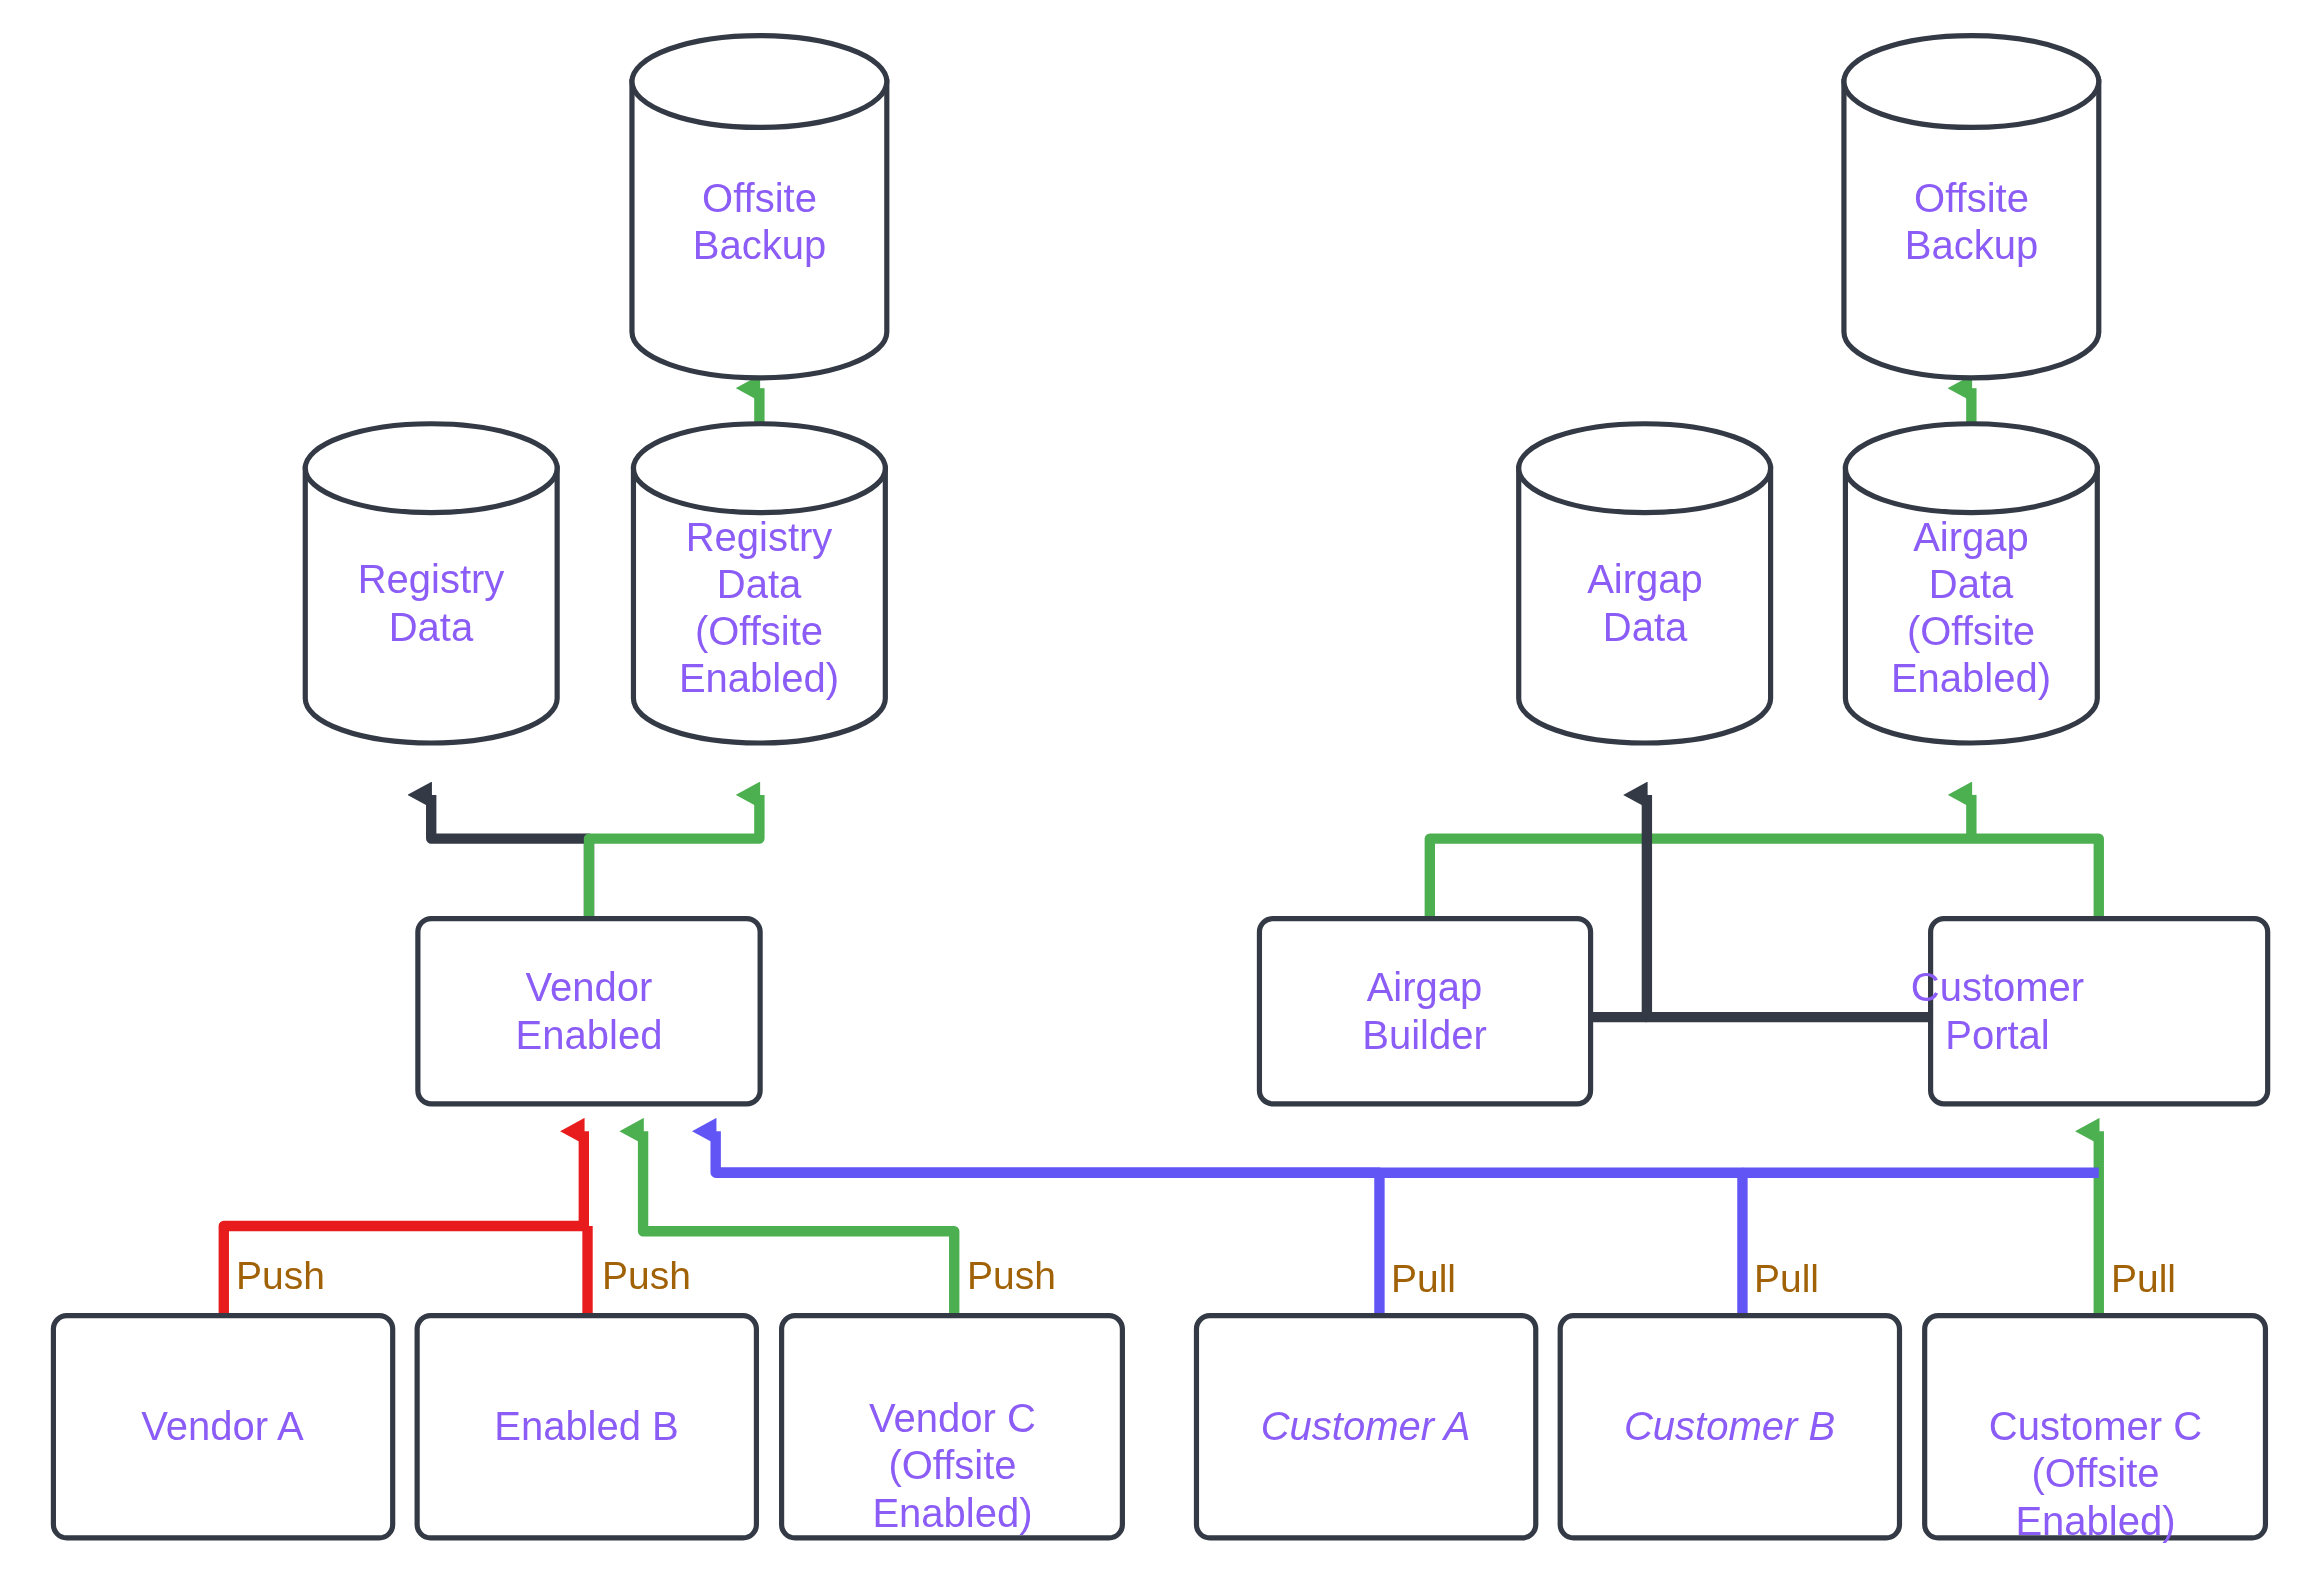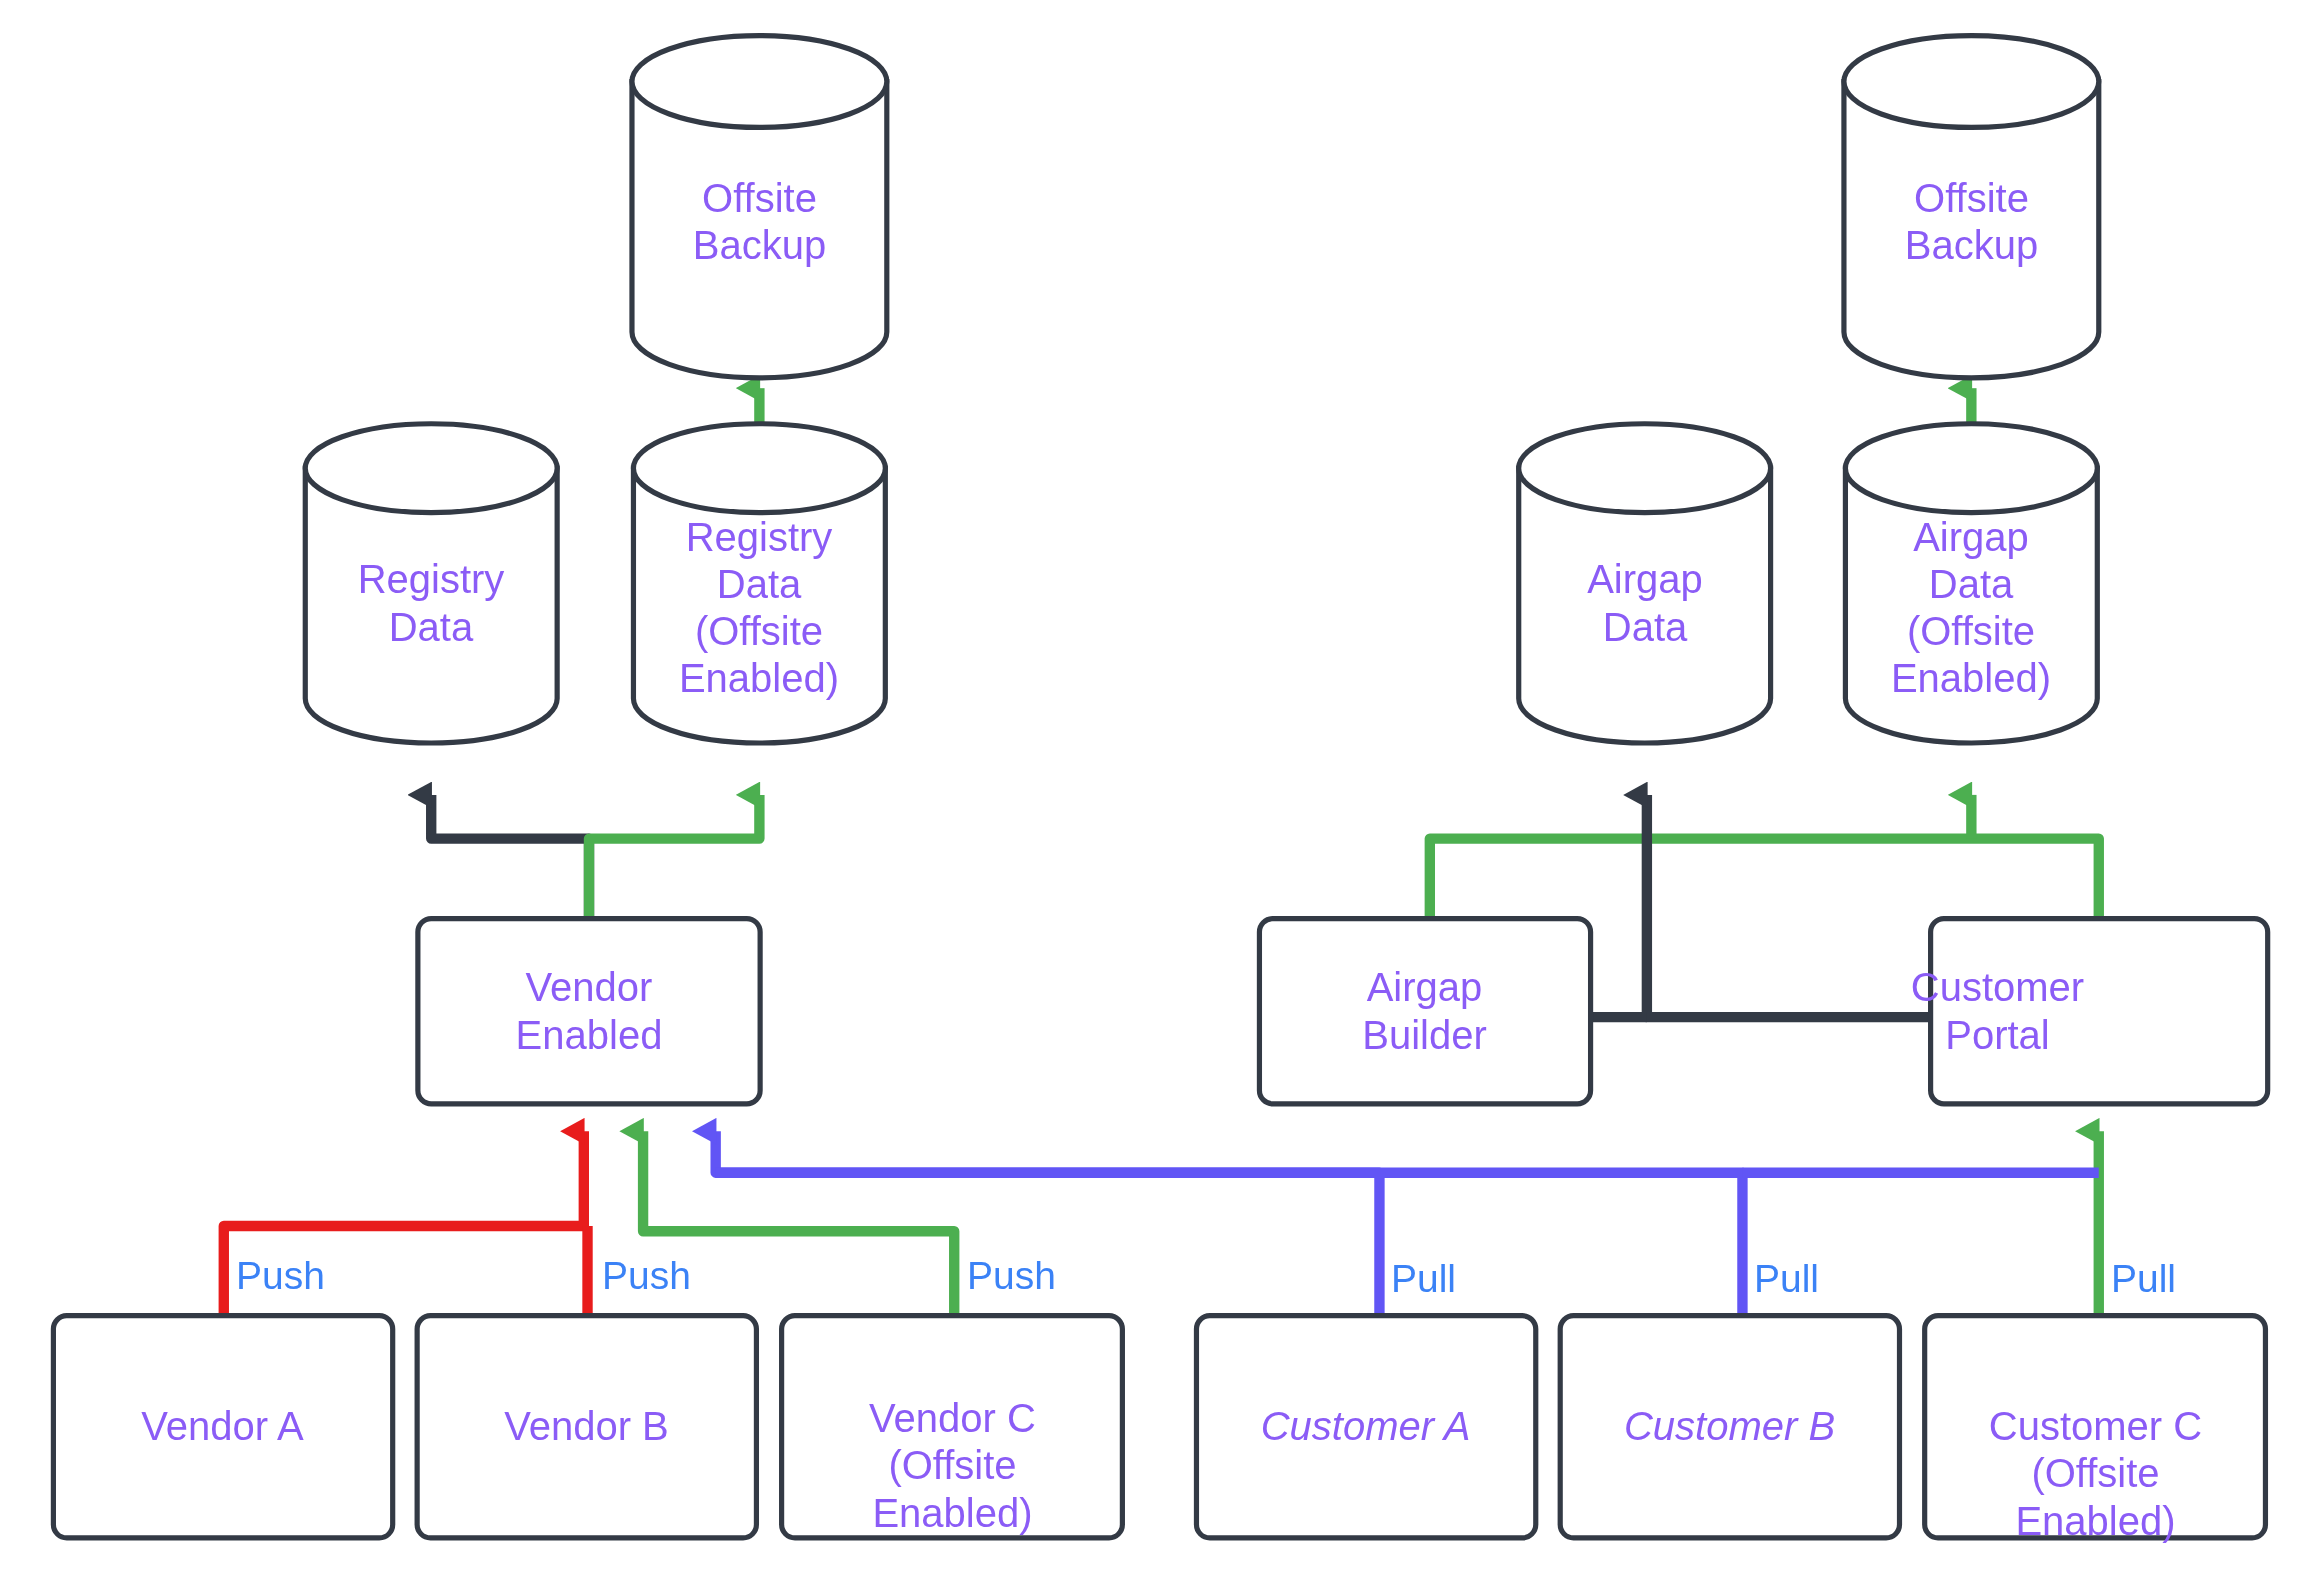--- a/index.html
+++ b/index.html
@@ -12,21 +12,21 @@
     display:flex;align-items:center;justify-content:center;
     text-align:center;
     color:#8b5cf6;
     font-size:40px;
     line-height:1.18;
     pointer-events:none;
     white-space:pre-line;
   }
   .edge-label{
     position:absolute;
-    color:#3b82f6;
+    color:#a16207;
     font-size:39px;
     line-height:1;
     white-space:nowrap;
   }
 </style>
 </head>
 <body>
 
 <div id="canvas">
 
@@ -166,21 +166,21 @@
 Enabled</div>
 
   <div class="node-label" style="left:1259px;top:919px;width:331px;height:185px;">Airgap
 Builder</div>
 
   <div class="node-label" style="left:1829px;top:919px;width:337px;height:185px;">Customer
 Portal</div>
 
   <div class="node-label" style="left:53px;top:1316px;width:339px;height:222px;">Vendor A</div>
 
-  <div class="node-label" style="left:417px;top:1316px;width:339px;height:222px;">Vendor B</div>
+  <div class="node-label" style="left:417px;top:1316px;width:339px;height:222px;">Enabled B</div>
 
   <div class="node-label" style="left:782px;top:1355px;width:341px;height:222px;">Vendor C
 (Offsite
 Enabled)</div>
 
   <div class="node-label" style="left:1196px;top:1316px;width:339px;height:222px;font-style:italic;">Customer A</div>
 
   <div class="node-label" style="left:1560px;top:1316px;width:339px;height:222px;font-style:italic;">Customer B</div>
 
   <div class="node-label" style="left:1925px;top:1363px;width:341px;height:222px;">Customer C

